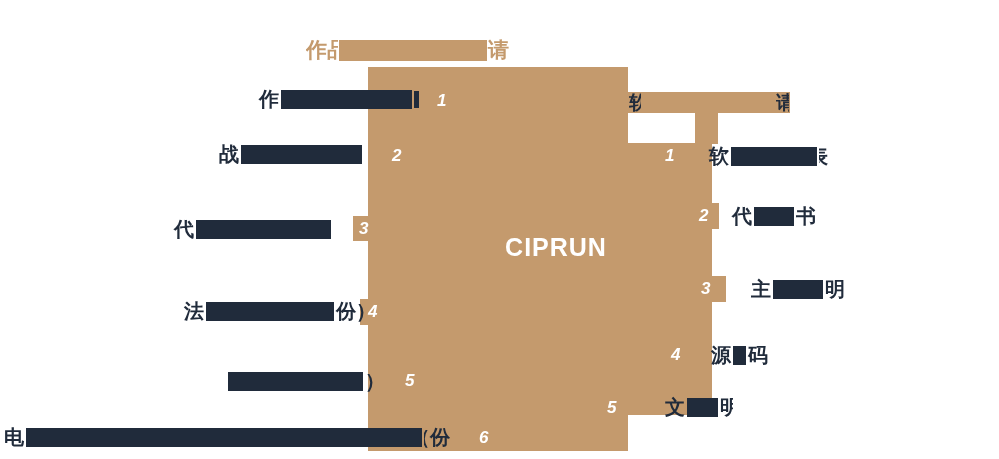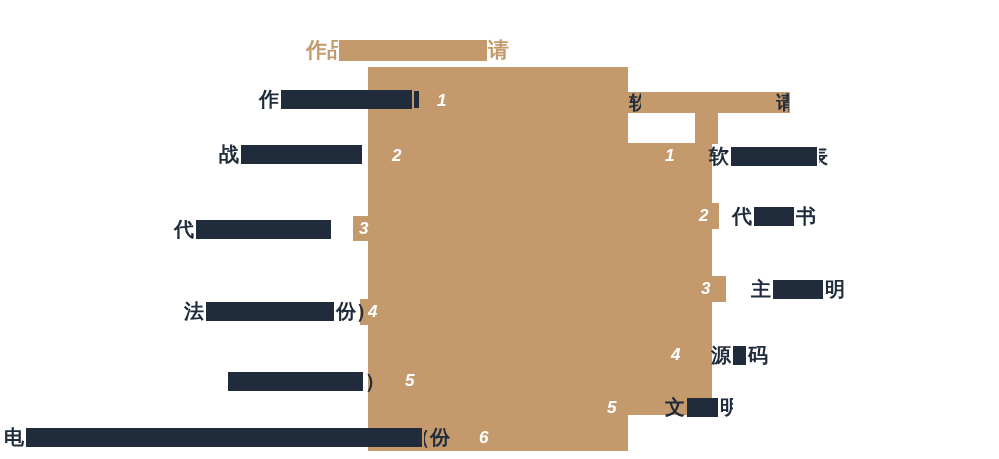--- a/index.html
+++ b/index.html
@@ -55,20 +55,21 @@
     <span class="title-block"></span>
     <span>请</span>
   </div>
 
   <div class="rect banner" style="left:628px;top:92px;width:162px;height:21px">
     <span class="clip" style="width:12px">软</span>
     <span class="clip" style="width:13px">请</span>
   </div>
 
   <div class="center-text" style="left:468px;top:228px;width:176px">
+    <div class="center-sub">CIPRUN</div>
   </div>
 
   <div class="row" style="left:259px;top:88px">
     <span>作</span>
     <span class="navybar" style="width:131px"></span>
     <span class="sliver"></span>
   </div>
   <div class="row" style="left:219px;top:143px">
     <span>战</span>
     <span class="navybar" style="width:121px"></span>

